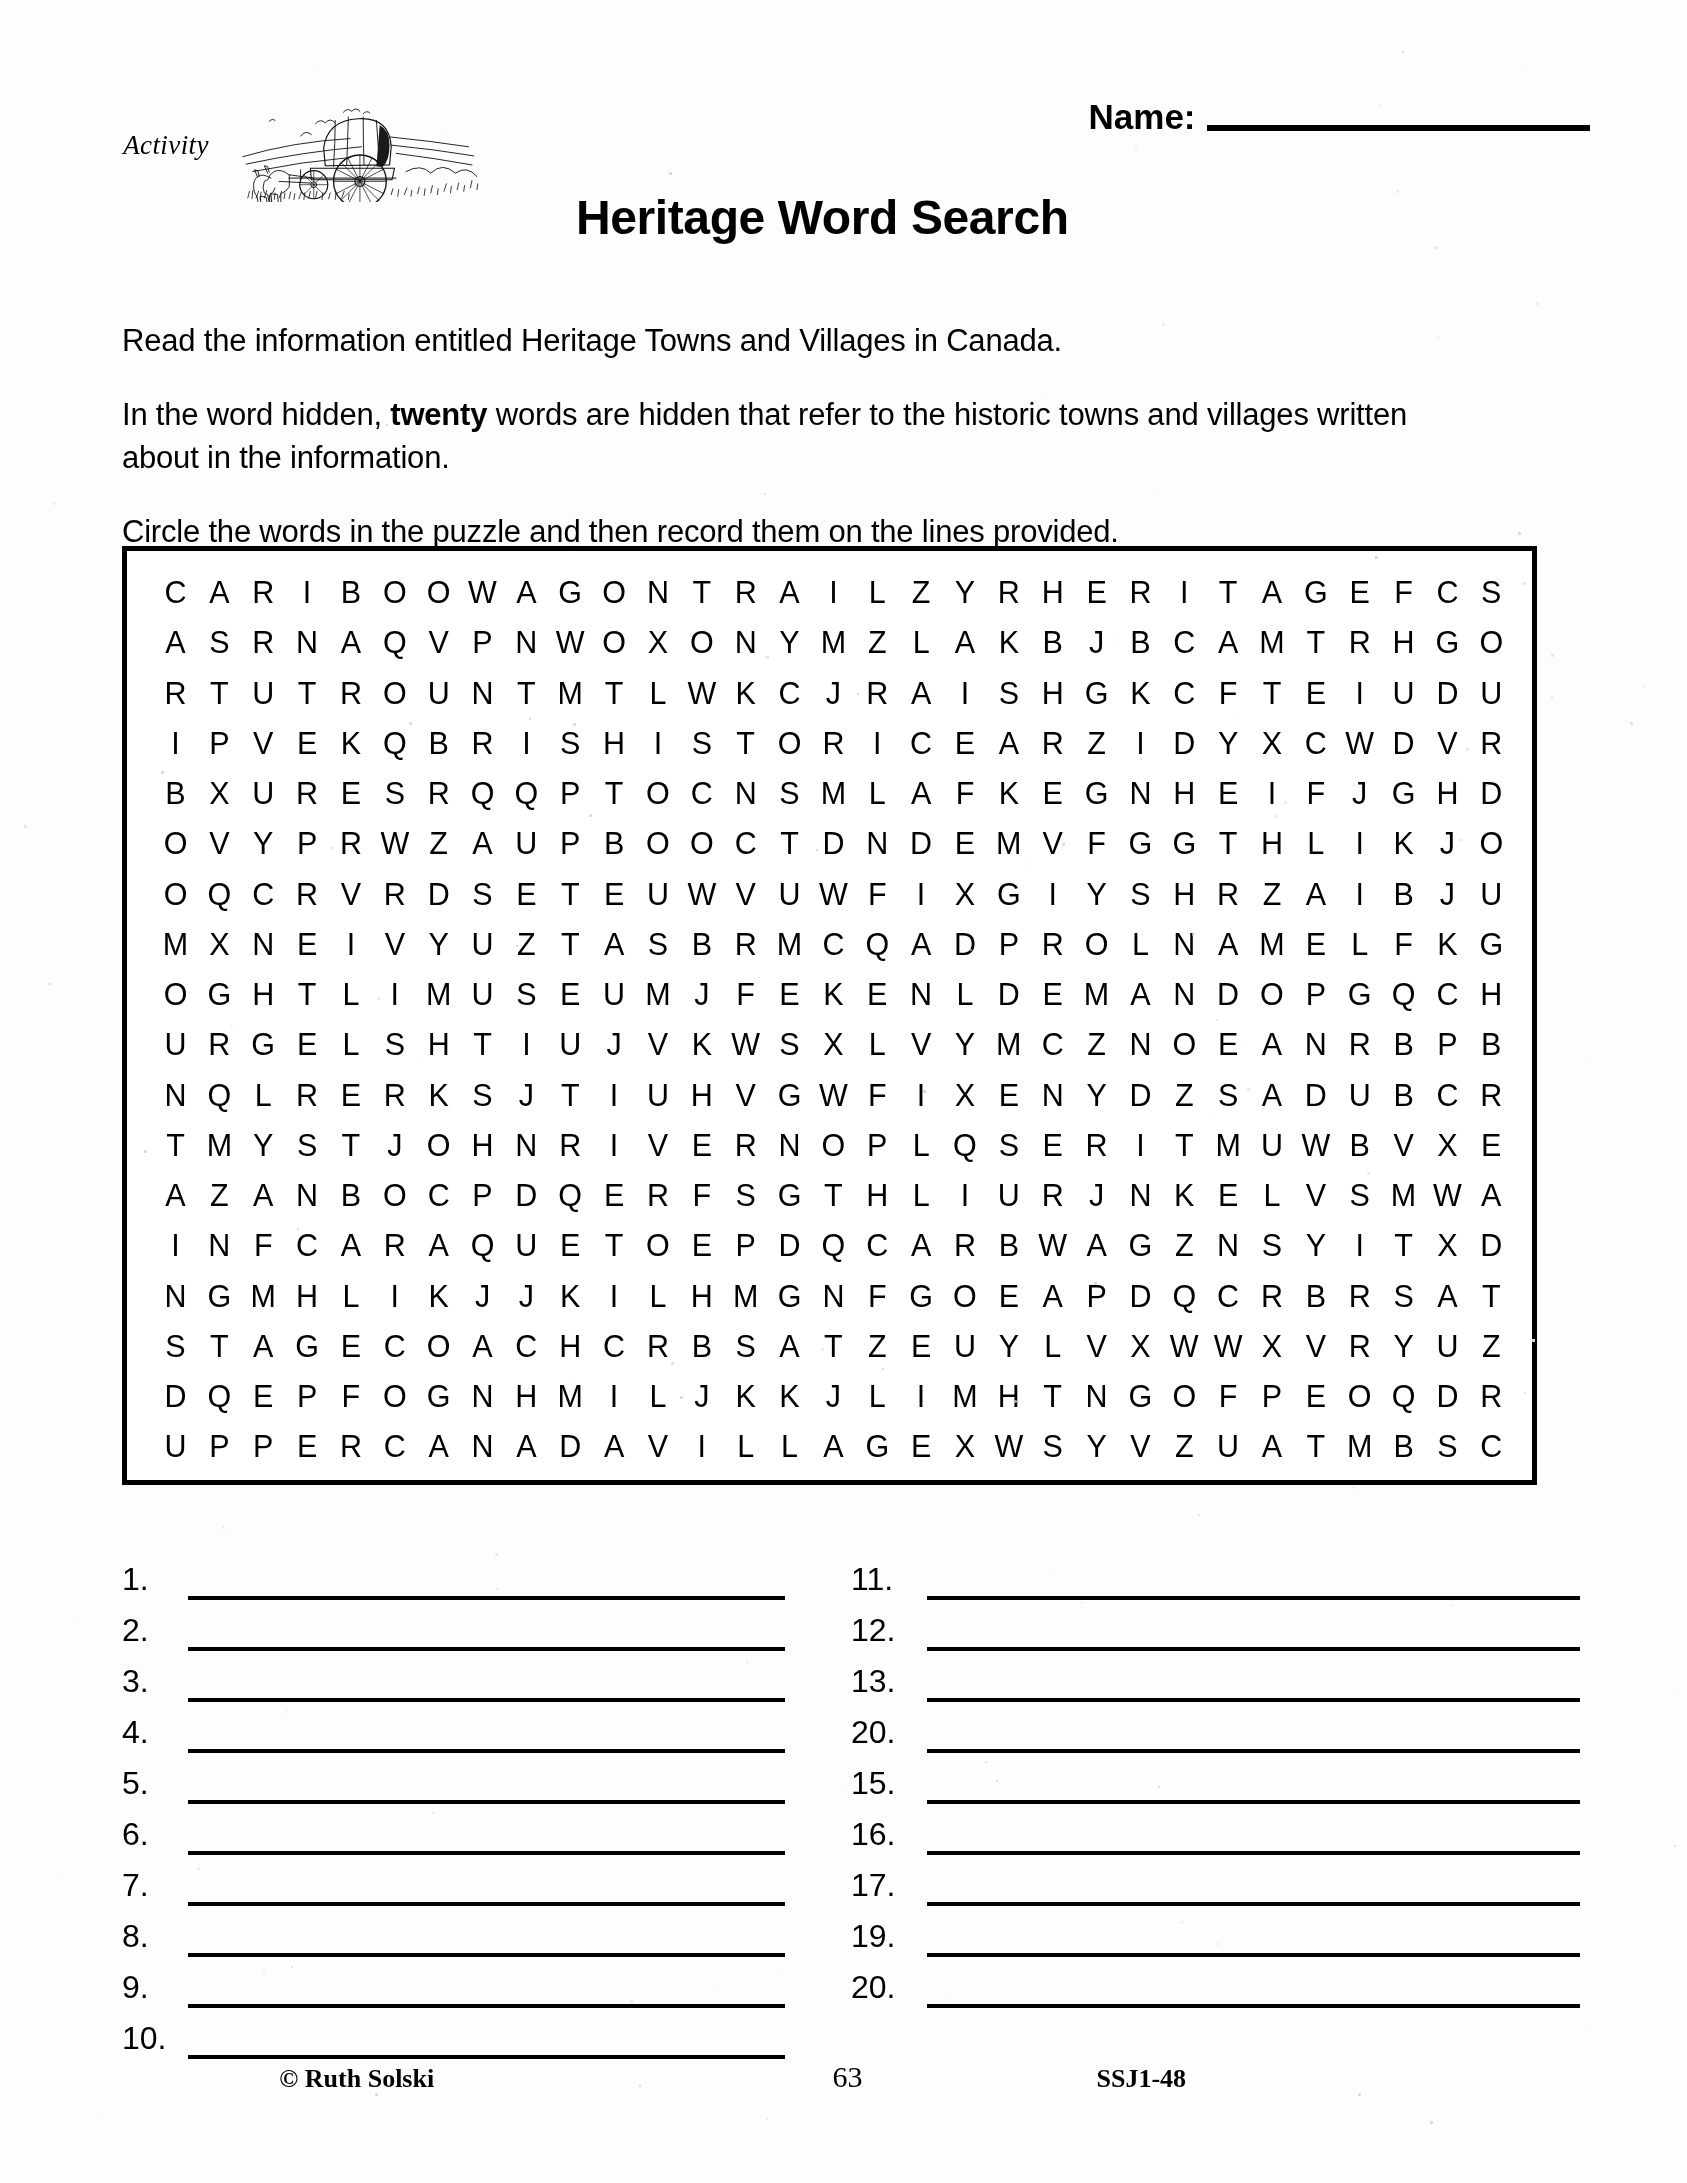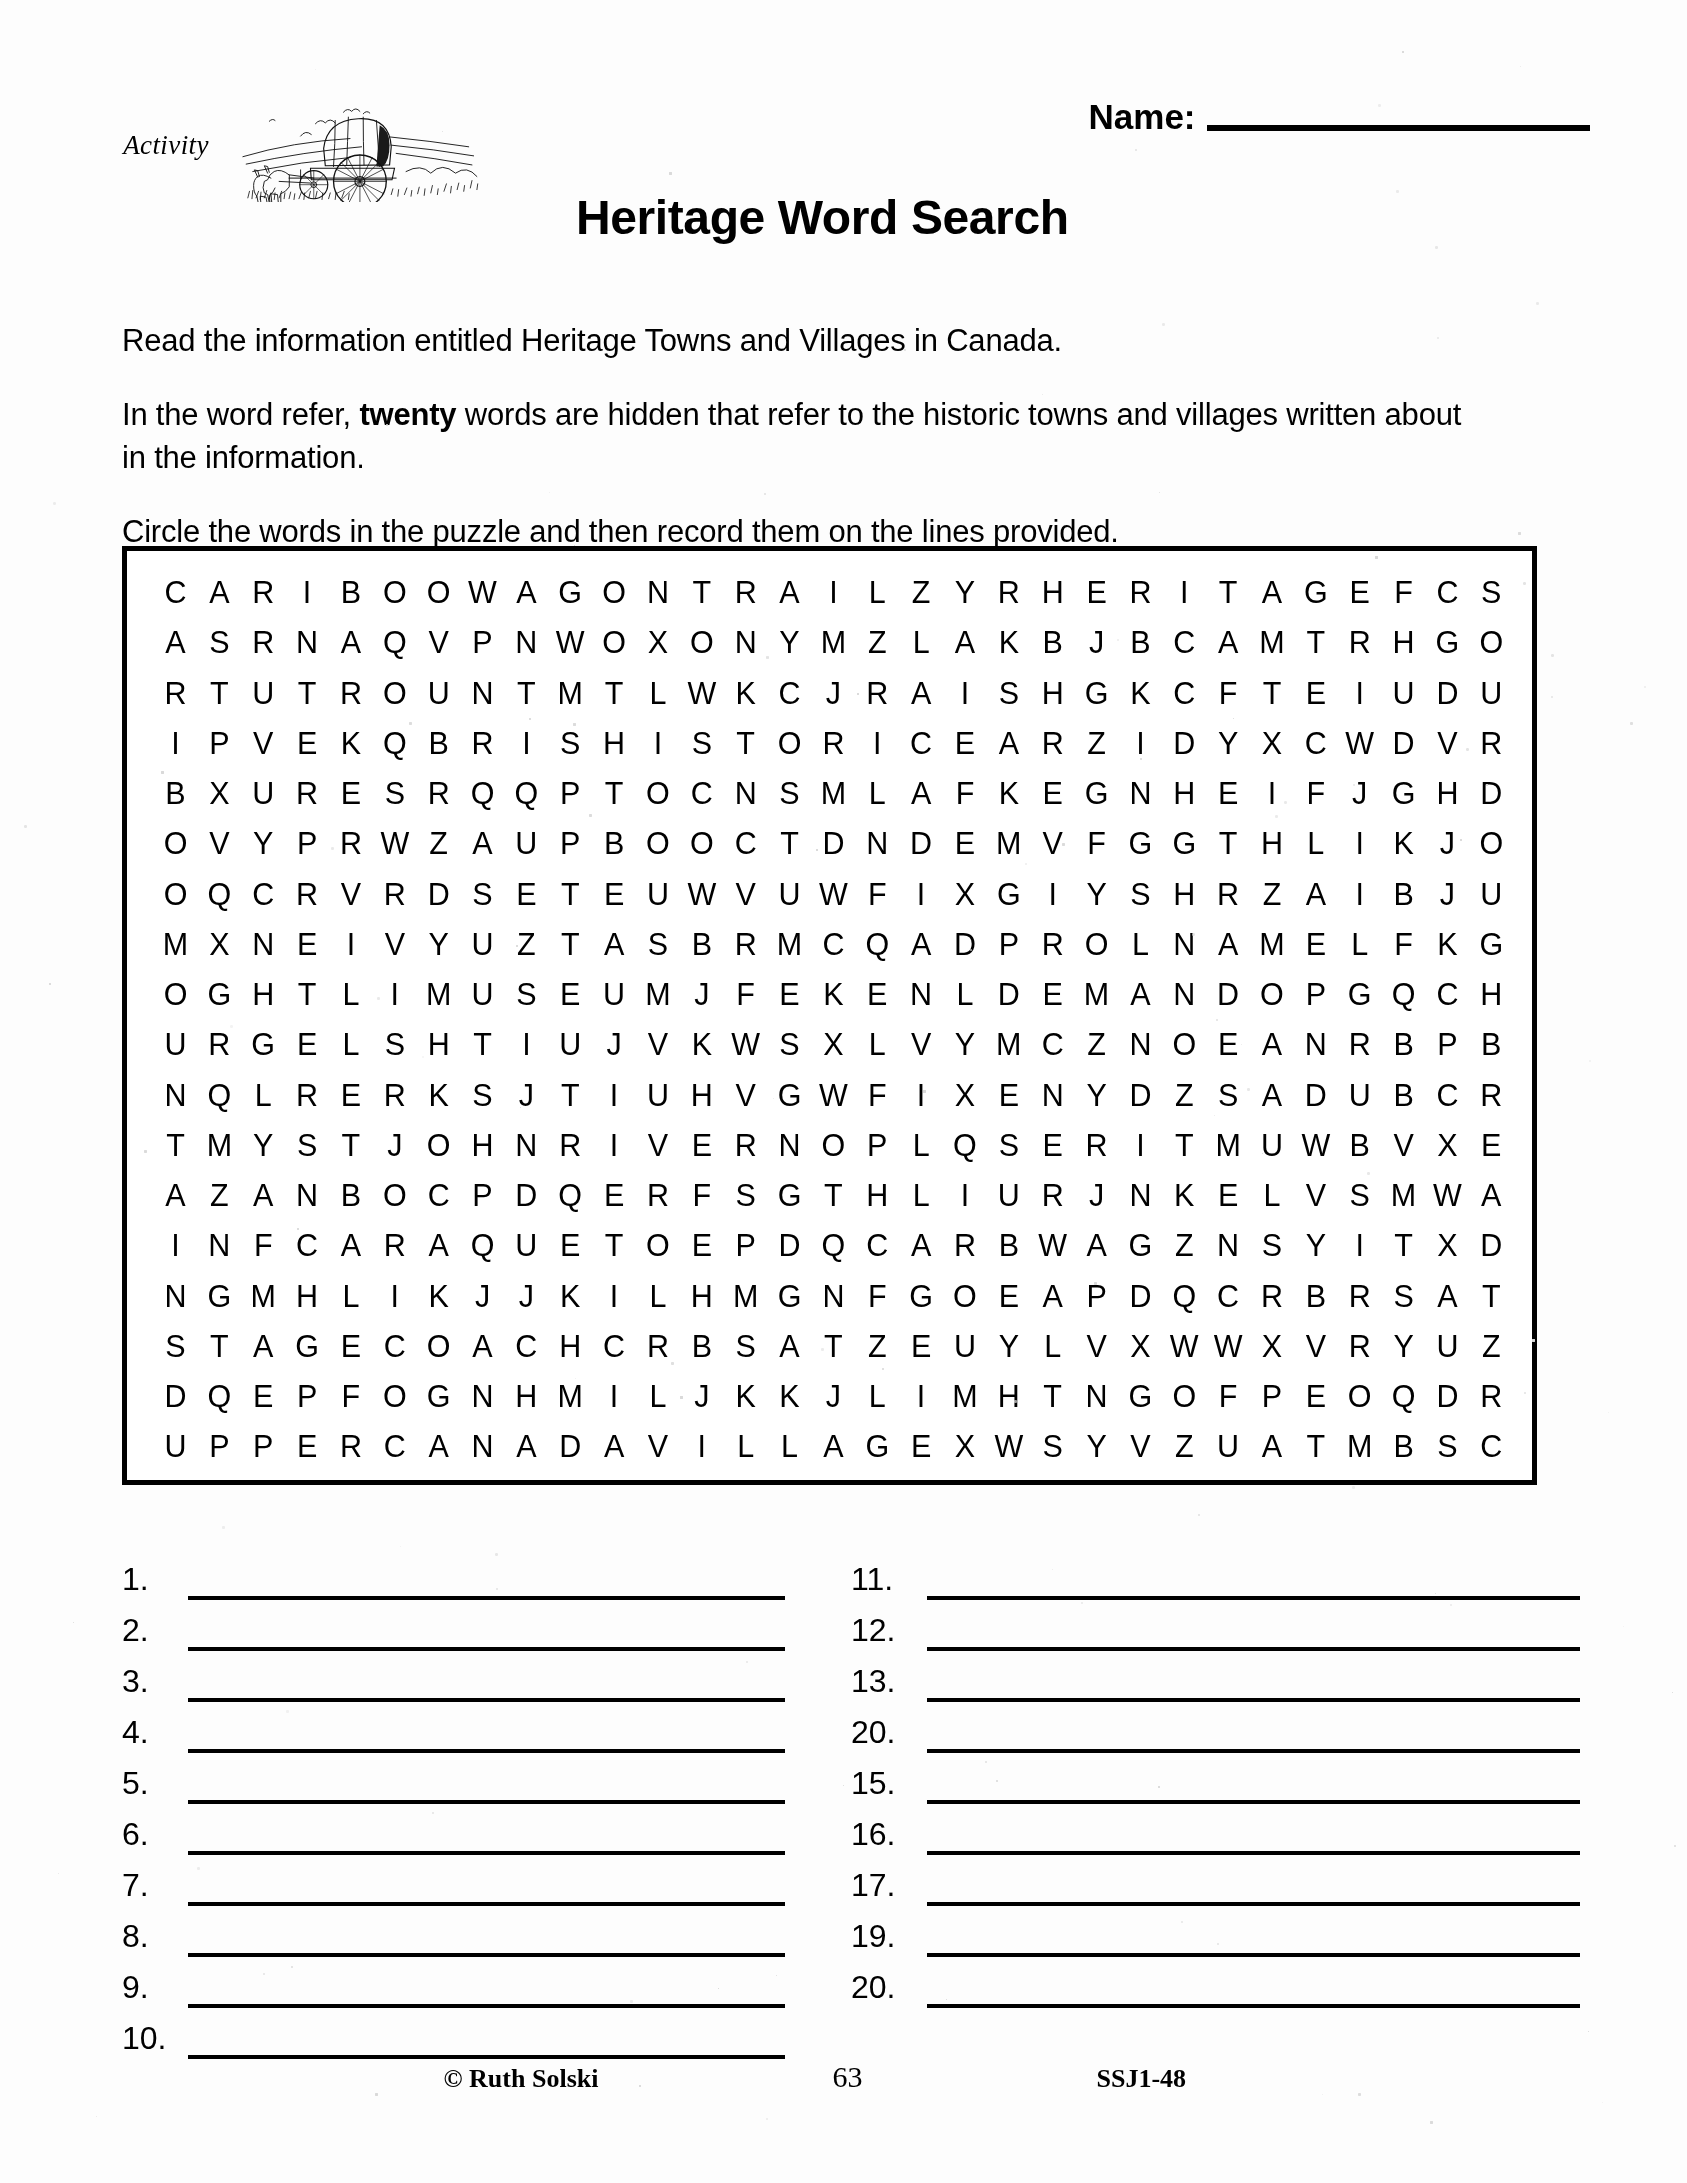--- a/index.html
+++ b/index.html
@@ -179,21 +179,21 @@
     position: absolute;
     left: 115px;
     right: 107px;
     top: 2060px;
     display: flex;
     align-items: baseline;
     font-family: "Liberation Serif", serif;
     font-weight: bold;
     font-size: 26px;
   }
-  .footer-left { width: 33%; text-align: right; white-space: nowrap; }
+  .footer-left { width: 33%; text-align: center; white-space: nowrap; }
   .footer-center { width: 34%; text-align: center; font-weight: normal; font-size: 30px;}
   .footer-right { width: 33%; }
   .copy-glyph { font-size: 25.5px; }
 </style>
 </head>
 <body>
 
 <div class="page">
 
   <div class="header">
@@ -277,21 +277,21 @@
       <span class="name-label">Name:</span>
       <span class="name-rule"></span>
     </div>
   </div>
 
   <div class="instructions">
     <p class="instr-line">
       <span>Read the information entitled Heritage Towns and Villages in Canada.</span>
     </p>
     <p class="instr-line">
-      <span>In the word refer, </span><b>twenty</b><span> words are hidden that refer to the historic towns and villages written about in the information.</span>
+      <span>In the word hidden, </span><b>twenty</b><span> words are hidden that refer to the historic towns and villages written about in the information.</span>
     </p>
     <p class="instr-line">
       <span>Circle the words in the puzzle and then record them on the lines provided.</span>
     </p>
   </div>
 
   <div class="puzzle-box">
     <div class="grid" id="grid">
         <div class="grid-row">
           <span class="cell">C</span>

